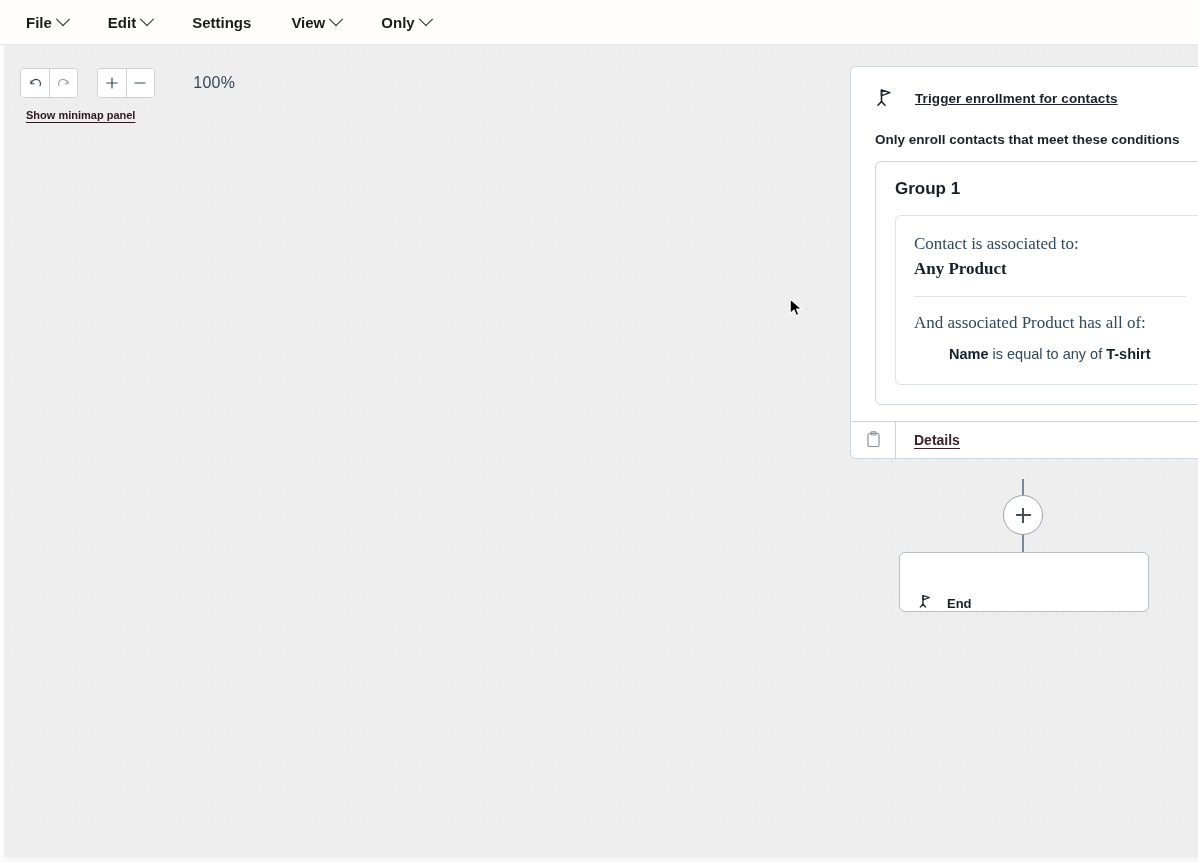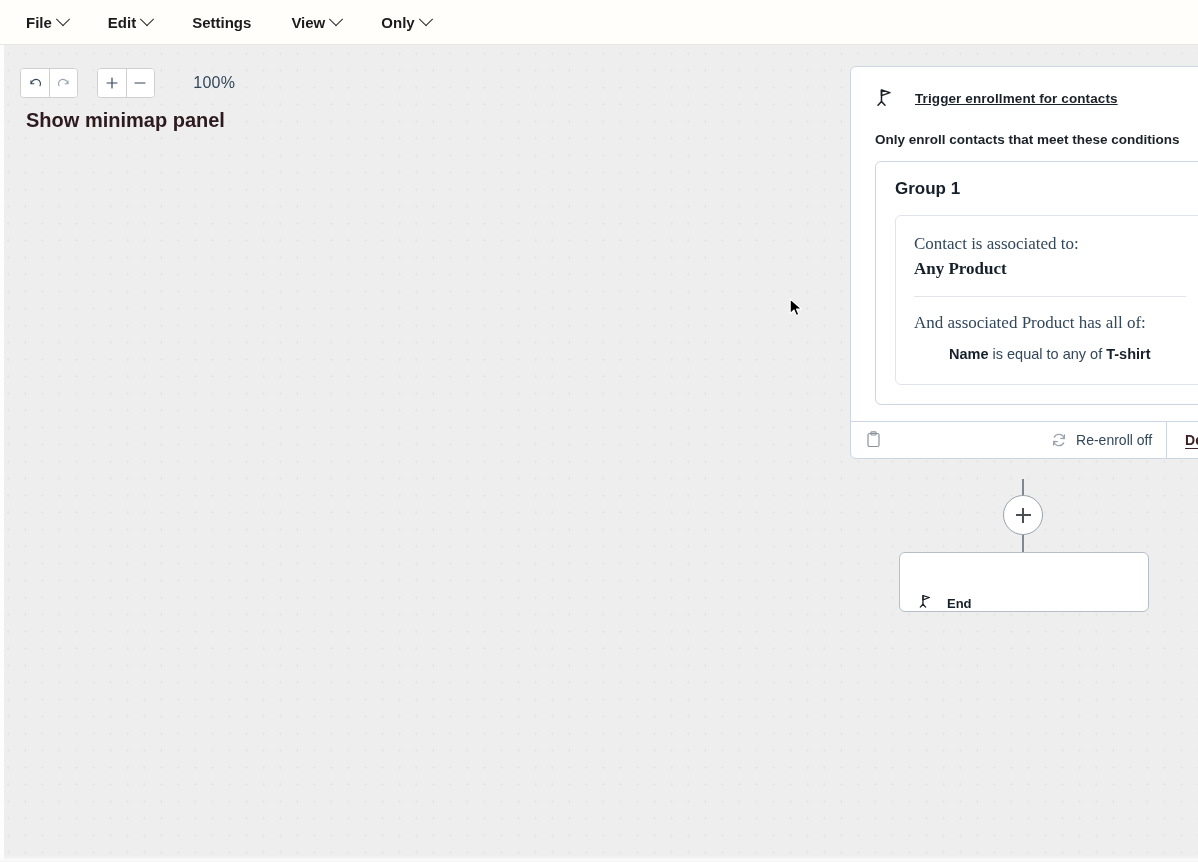--- a/index.html
+++ b/index.html
@@ -116,23 +116,24 @@
     margin-left: 34px;
     font-size: 16px;
     color: #33475b;
     letter-spacing: .2px;
   }
   .group-gap { display:inline-block; width:10px; }
 
   .minimap-link {
     position: absolute;
     left: 26px; top: 64px;
-    font-size: 20px;
+    font-size: 11px;
     font-weight: bold;
     color: #2c1a1f;
+    text-decoration: underline;
     text-underline-offset: 3px;
     cursor: pointer;
     z-index: 10;
   }
 
   
   .trigger-panel {
     position: absolute;
     left: 850px;
     top: 21px;
@@ -403,29 +404,20 @@
         </div>
       </div>
 
       <div class="trigger-footer">
         <div class="foot-left">
           <svg width="15" height="17" viewBox="0 0 15 17">
             <rect x="2" y="2.5" width="11" height="13" rx="1.5" fill="none" stroke="#8a939d" stroke-width="1.2"></rect>
             <rect x="5" y="0.8" width="5" height="3.2" rx="0.8" fill="none" stroke="#8a939d" stroke-width="1.2"></rect>
           </svg>
         </div>
-        <div class="foot-mid">
-          <svg width="16" height="16" viewBox="0 0 16 16">
-            <path d="M13.1 6.4 A5.3 5.3 0 0 0 3.3 5.1" fill="none" stroke="#9aa3ad" stroke-width="1.3" stroke-linecap="round"></path>
-            <path d="M2.9 9.6 A5.3 5.3 0 0 0 12.7 10.9" fill="none" stroke="#9aa3ad" stroke-width="1.3" stroke-linecap="round"></path>
-            <path d="M13.4 2.9 L13.3 6.6 L9.7 6.4" fill="none" stroke="#9aa3ad" stroke-width="1.3" stroke-linecap="round" stroke-linejoin="round"></path>
-            <path d="M2.6 13.1 L2.7 9.4 L6.3 9.6" fill="none" stroke="#9aa3ad" stroke-width="1.3" stroke-linecap="round" stroke-linejoin="round"></path>
-          </svg>
-          <span>Re-enroll off</span>
-        </div>
         <div class="foot-right">
           <span class="details-link">Details</span>
         </div>
       </div>
     </div>
 
     <div class="conn conn-a"></div>
     <div class="plus-node">
       <span class="h"></span>
       <span class="v"></span>

